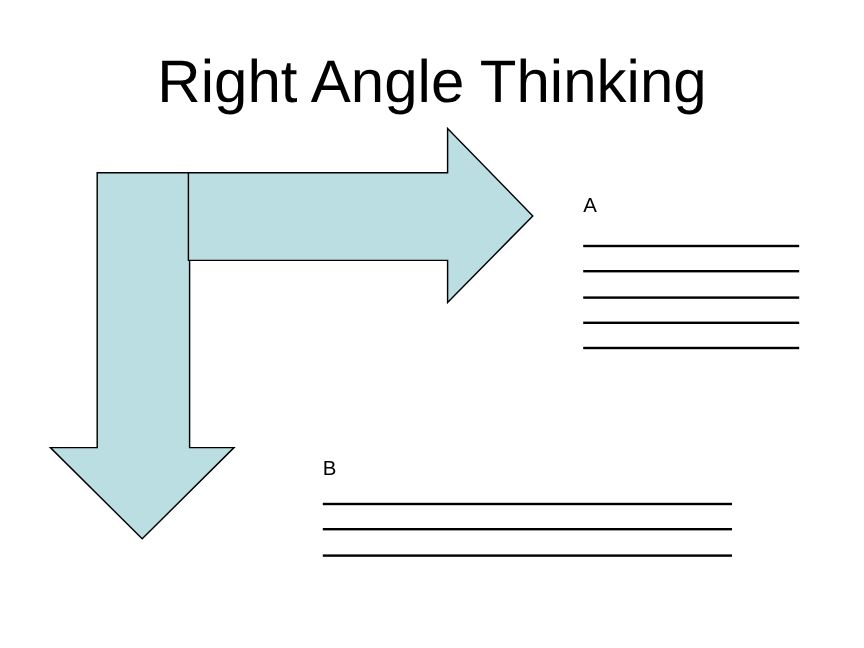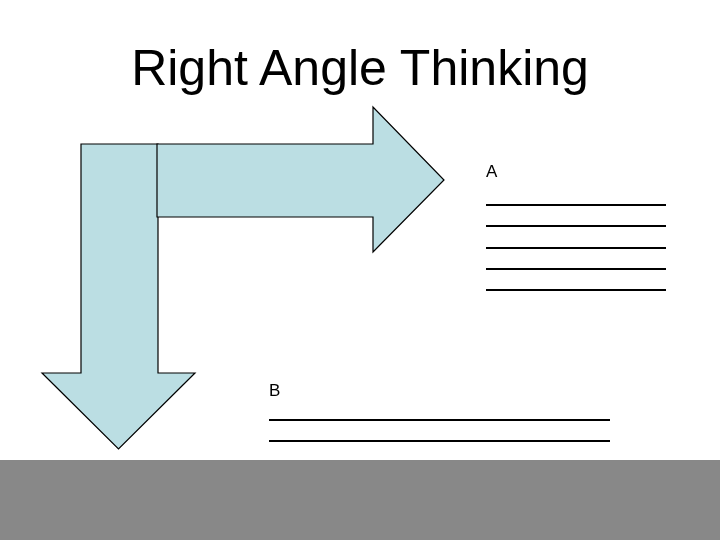--- a/index.html
+++ b/index.html
@@ -6,21 +6,21 @@
     --background:#ffffff;
     --arrow-fill:#bbdee3;
     --arrow-outline:#000000;
     --title-text:#000000;
     --label-text:#000000;
     --rule-line:#000000;
   }
   html,body{margin:0;padding:0;background:#888;}
   .slide{
     position:relative;
-    width:720px;height:460px;
+    width:720px;height:540px;
     margin:0 auto;
     background:var(--background);
     font-family:"Liberation Sans","DejaVu Sans",sans-serif;
     overflow:hidden;
   }
   .title{
     position:absolute;
     left:0;top:39px;width:720px;
     margin:0;
     text-align:center;

